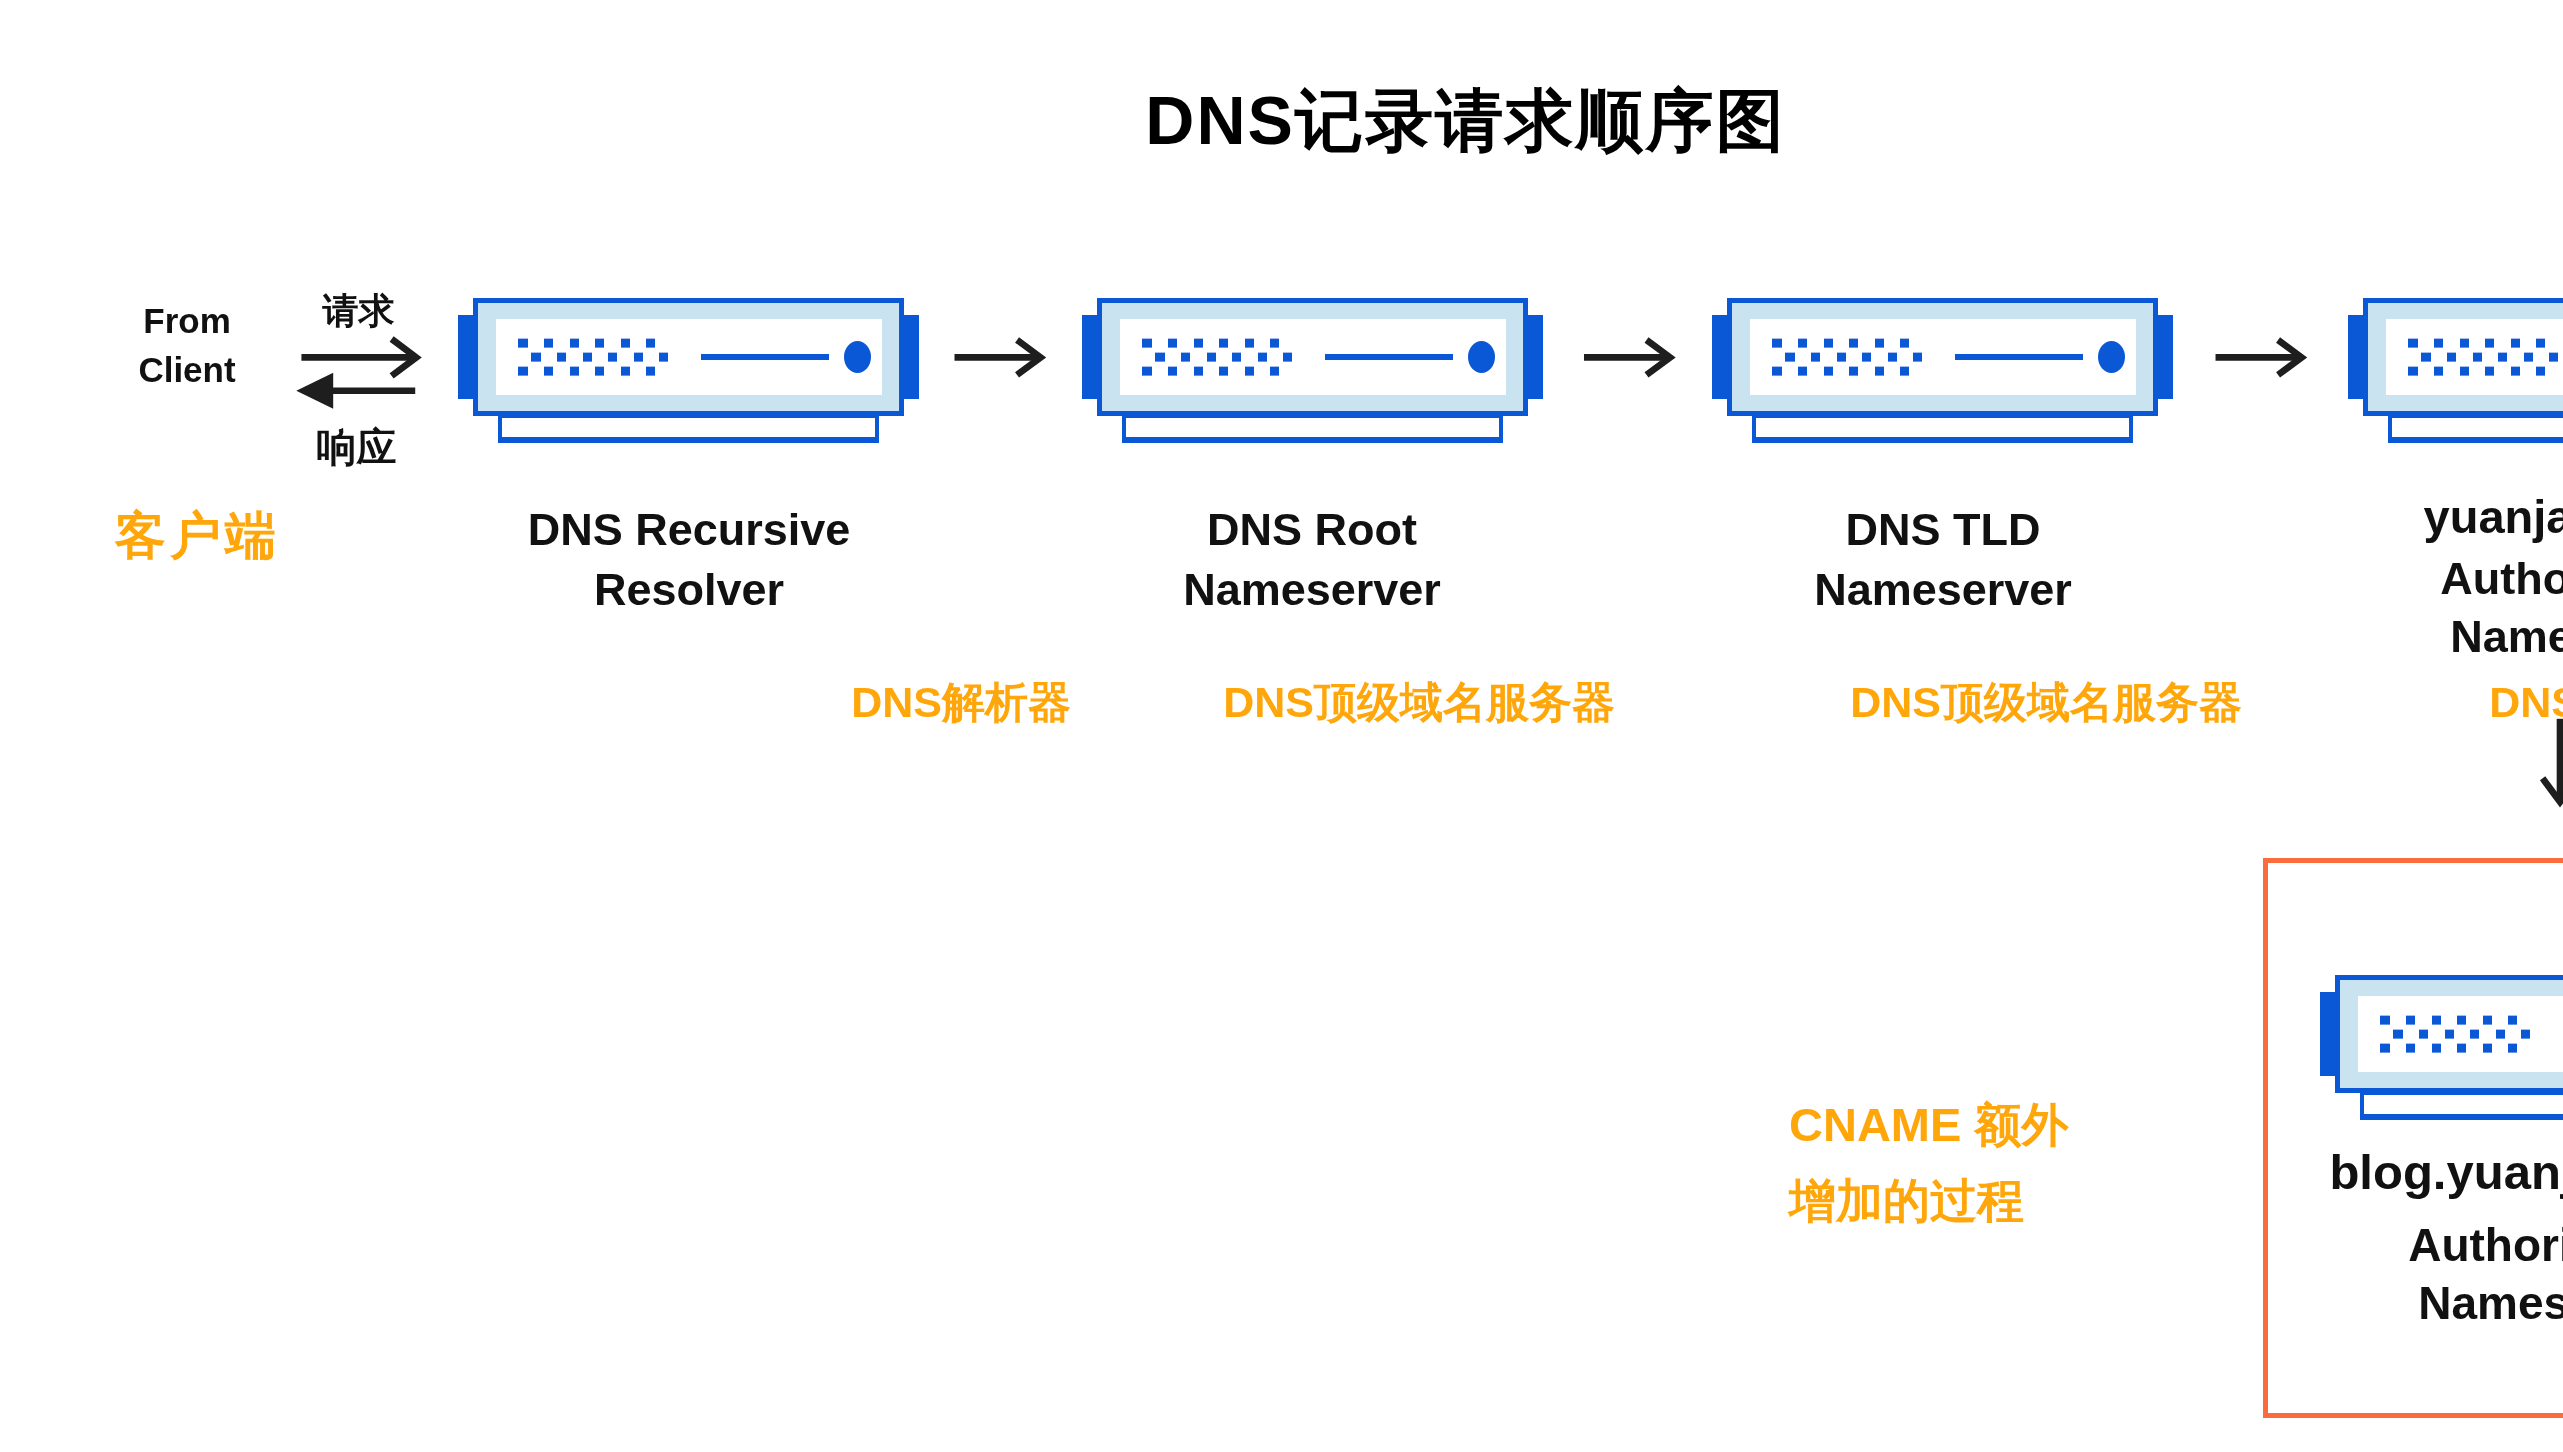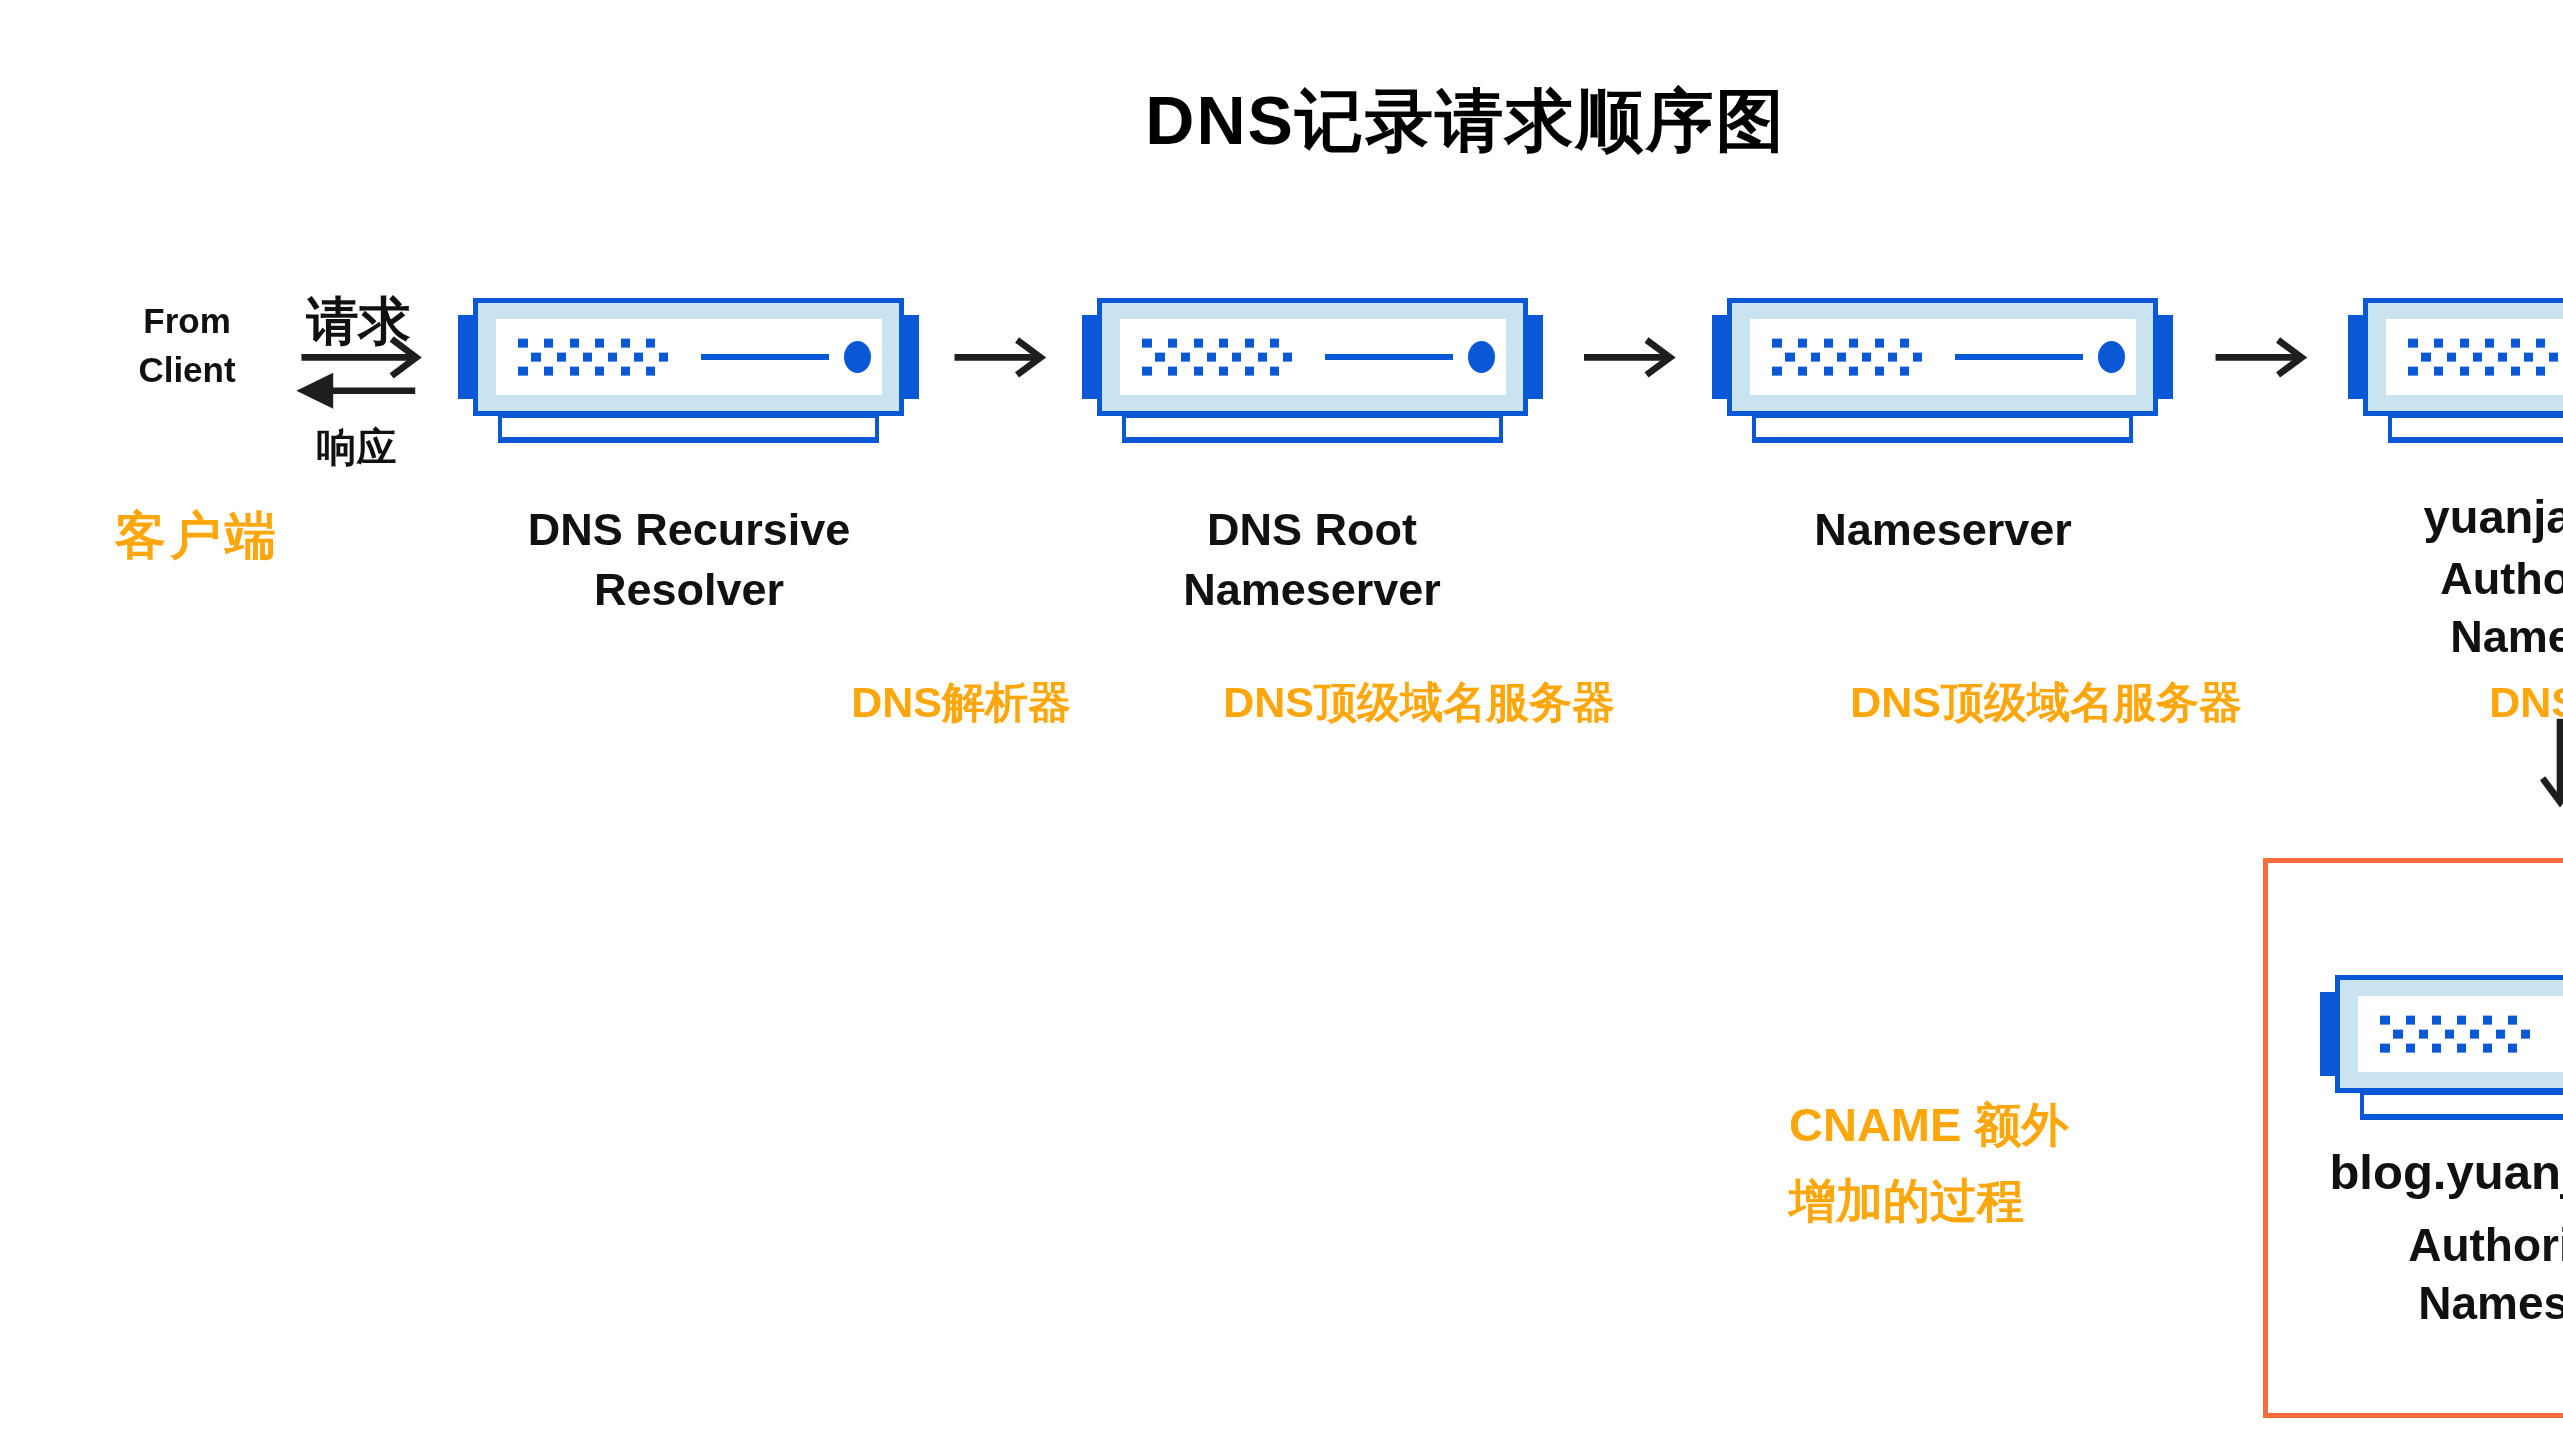--- a/index.html
+++ b/index.html
@@ -24,21 +24,21 @@
 
   
   .title{
     left:953px;top:76px;width:1025px;
     font-size:68px;font-weight:bold;letter-spacing:2.1px;
     text-align:center;color:#000;
   }
 
   
   .from-client{left:59px;top:296px;width:256px;font-size:35px;line-height:49px;font-weight:bold;color:#111;}
-  .req-label{left:233px;top:287px;width:251px;font-size:52px;font-weight:bold;color:#111;}
+  .req-label{left:233px;top:287px;width:251px;font-size:36px;font-weight:bold;color:#111;}
   .res-label{left:231px;top:420px;width:251px;font-size:40px;font-weight:bold;color:#111;}
   .client-zh{left:72px;top:490px;width:251px;font-size:51px;font-weight:bold;letter-spacing:4.1px;color:var(--orange);margin-top:12px;}
 
   
   .server{position:absolute;width:461px;height:149px;}
   .server .tab{position:absolute;top:17px;width:23.6px;height:84px;background:var(--blue);}
   .server .tab.left{left:0;}
   .server .tab.right{right:0;}
   .server .srv-body{
     position:absolute;left:15.4px;top:0;width:431px;height:118px;
@@ -329,20 +329,21 @@
 
   <div class="abs srv-label l1">
     <div>DNS Recursive</div>
     <div>Resolver</div>
   </div>
   <div class="abs srv-label l2">
     <div>DNS Root</div>
     <div>Nameserver</div>
   </div>
   <div class="abs srv-label l3">
+    <div>DNS TLD</div>
     <div>Nameserver</div>
   </div>
   <div class="abs srv-label l4">
     <div class="domain">yuanjava.com</div>
     <div>Authoritative</div>
     <div>Nameserver</div>
   </div>
 
   <div class="abs zh-label z1">DNS解析器</div>
   <div class="abs zh-label z2">DNS顶级域名服务器</div>

